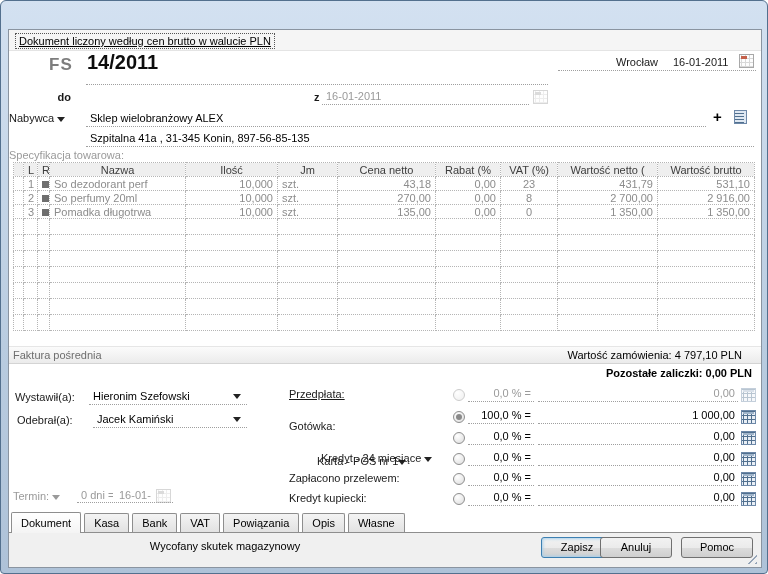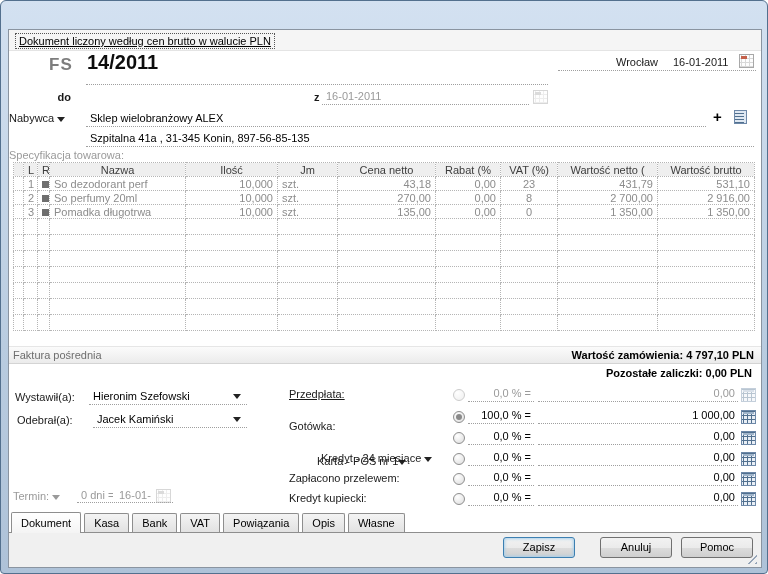--- a/index.html
+++ b/index.html
@@ -84,21 +84,21 @@
   table.items td { color:#8c8c8c; height:14px; }
   tr.emptyrow td { height:16px; }
   .tal{text-align:left;} .tar{text-align:right;} .tac{text-align:center;}
   .rsq { display:inline-block; width:7px; height:7px; background:#6e6e6e; }
 
   
   .midbar { position:absolute; left:8px; top:345px; width:752px; height:18px;
             background:linear-gradient(#fbfbfb,#ebebeb); border-top:1px solid #e6e6e6;
             border-bottom:1px solid #d4d4d4; }
   .midbar .left { position:absolute; left:4px; top:2px; color:#6e6e6e; }
-  .midbar .right { position:absolute; right:7px; top:2px; font-weight:bold; color:#000; }
+  .midbar .right { position:absolute; right:19px; top:2px; font-weight:normal; color:#000; }
   .remaining { position:absolute; right:15px; top:366px; font-weight:bold; color:#000; }
 
   
   .radio { position:absolute; width:12px; height:12px; border-radius:50%; border:1px solid #8e8e8e;
            background:radial-gradient(circle at 35% 30%, #ffffff, #dcdcdc); }
   .radio.sel::after { content:''; position:absolute; left:2px; top:2px; width:6px; height:6px;
            border-radius:50%; background:#8a8a8a; }
   .radio.dis { opacity:.45; }
   .pay-label { position:absolute; left:288px; white-space:nowrap; }
   .pct { text-align:right; padding-right:3px; }
@@ -375,18 +375,19 @@
   <div class="pane"></div>
   <div class="tabs">
     <div class="tab active">Dokument</div>
     <div class="tab">Kasa</div>
     <div class="tab">Bank</div>
     <div class="tab">VAT</div>
     <div class="tab">Powiązania</div>
     <div class="tab">Opis</div>
     <div class="tab">Własne</div>
   </div>
-  <button class="btn default" style="left:502px;">Zapisz</button>
+  <div class="status">Wycofany skutek magazynowy</div>
+  <button class="btn default" style="left:540px;">Zapisz</button>
   <button class="btn" style="left:599px;">Anuluj</button>
   <button class="btn" style="left:680px;">Pomoc</button>
   <div class="grip"></div>
 
 </div>
 
 </body></html>

